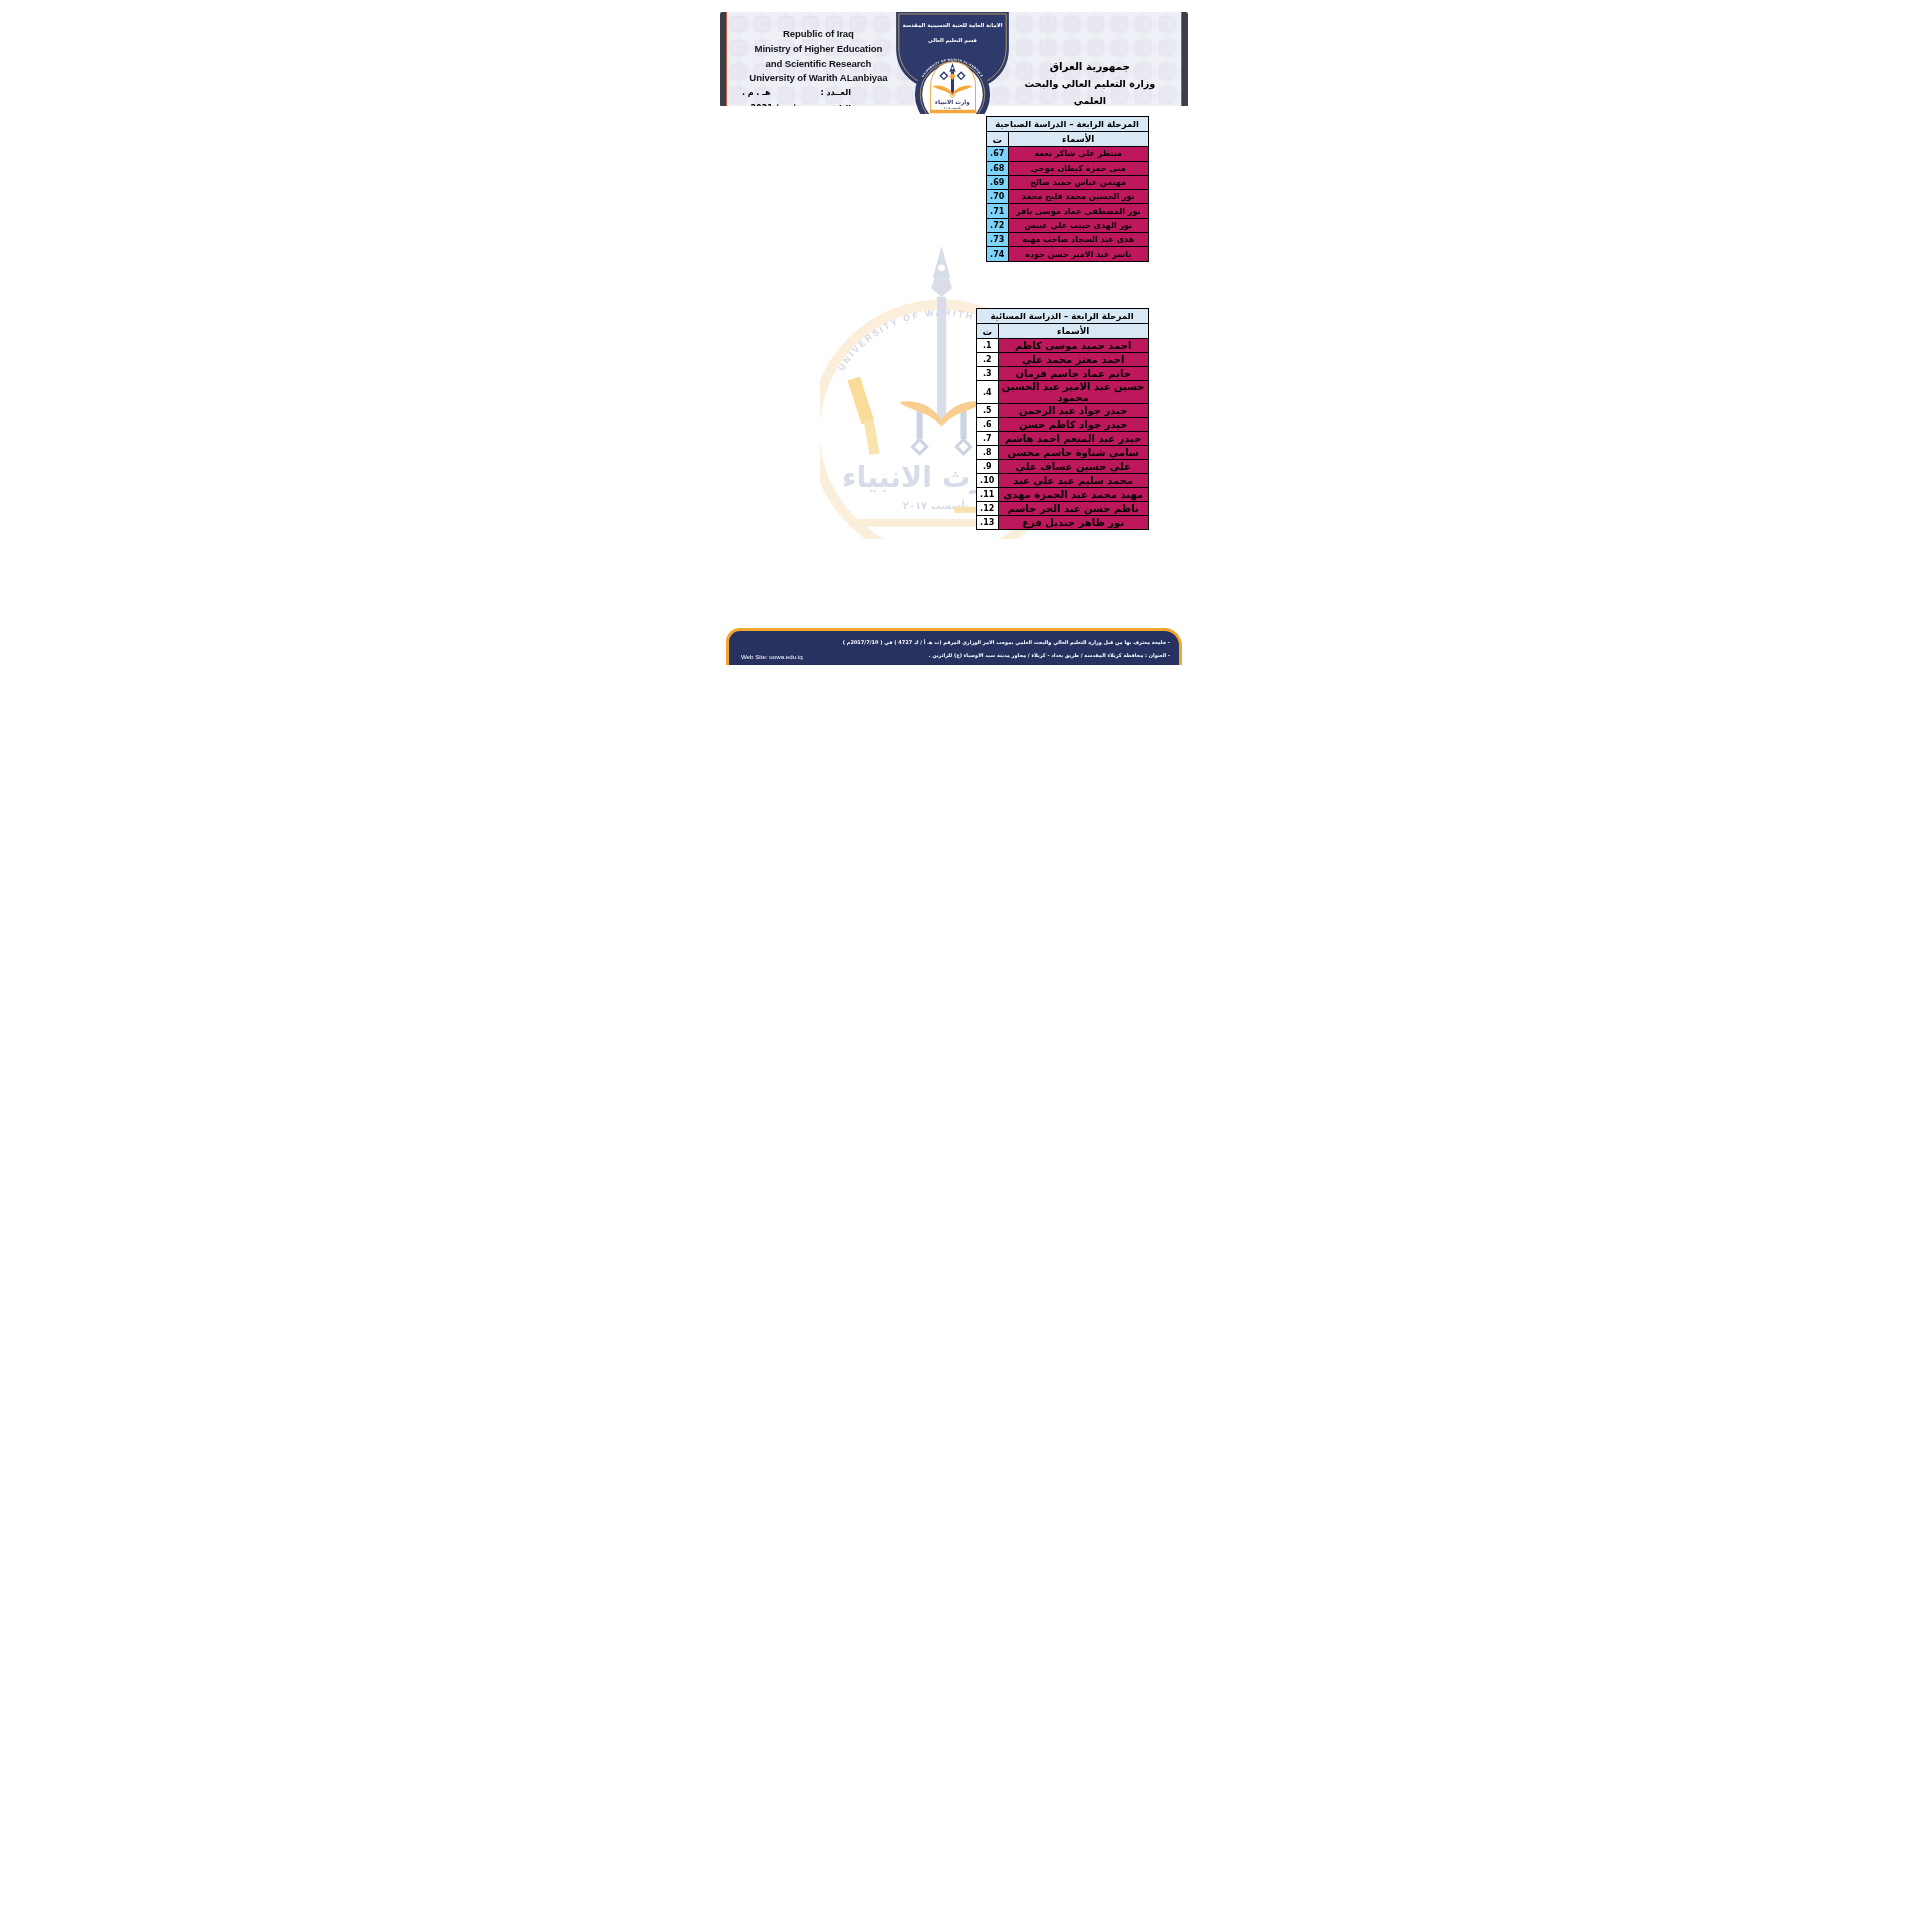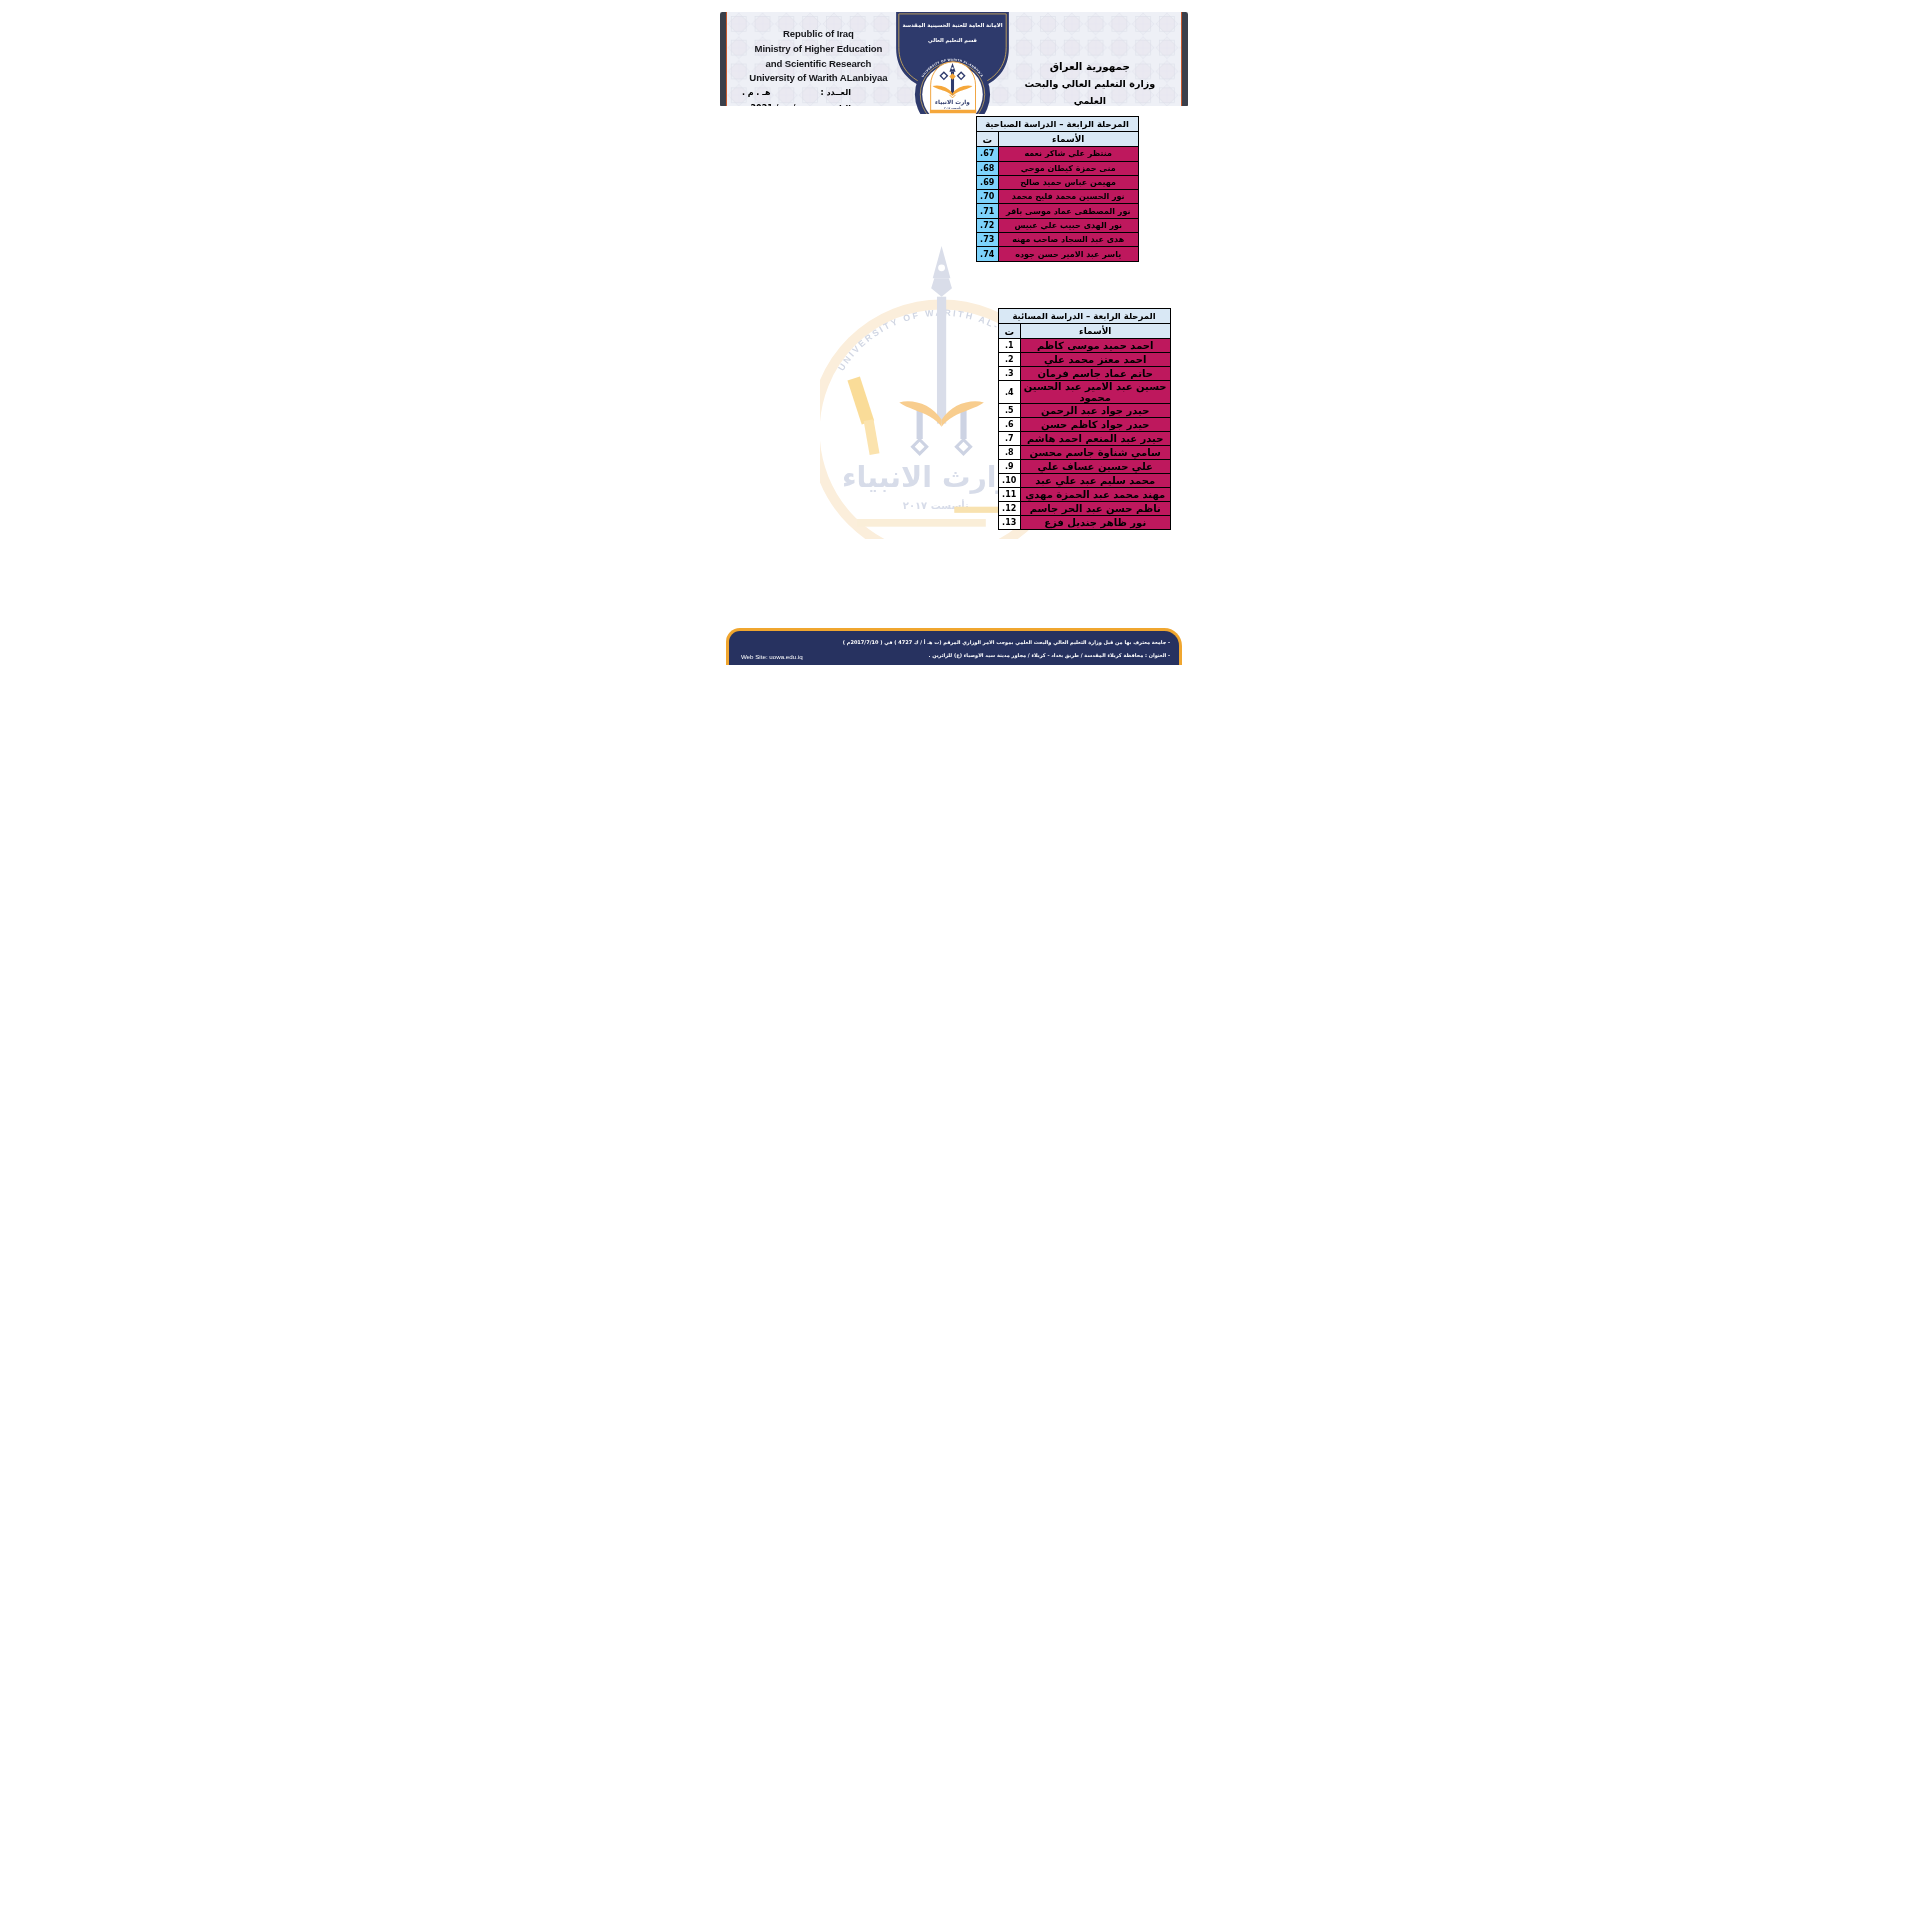--- a/index.html
+++ b/index.html
@@ -34,22 +34,22 @@
 
   
   .watermark{position:absolute;left:104px;top:239px;z-index:0;}
 
   
   table.roster{position:absolute;border-collapse:collapse;table-layout:fixed;z-index:2;
                background:#fff;direction:rtl;}
   table.roster td,table.roster th{border:0.4px solid #000;padding:0;vertical-align:middle;
                overflow:hidden;}
   table.roster{border:0.8px solid #000;}
-  .t1{left:260px;top:116px;width:163px;}
-  .t2{left:260px;top:308px;width:173px;margin-left:22px;}
+  .t1{left:270px;top:116px;width:163px;}
+  .t2{left:260px;top:308px;width:173px;}
   tr.title-row th{background:#d9e8f5;font-size:8.5px;font-weight:bold;height:14px;text-align:center;}
   tr.head-row th{background:#d9e8f5;font-weight:bold;text-align:center;}
   tr.head-row .name-h{font-size:8.9px;}
   tr.head-row .num-h{font-size:9.6px;}
   .t1 tr.head-row th{height:14.3px;}
   .t2 tr.head-row th{height:14.3px;}
   td.name-c{background:#be185d;text-align:center;font-weight:bold;}
   td.num-c{text-align:center;font-weight:bold;direction:rtl;font-size:8px;}
   .t1 td.name-c{font-size:8px;}
   .t2 td.name-c{font-size:10px;}

